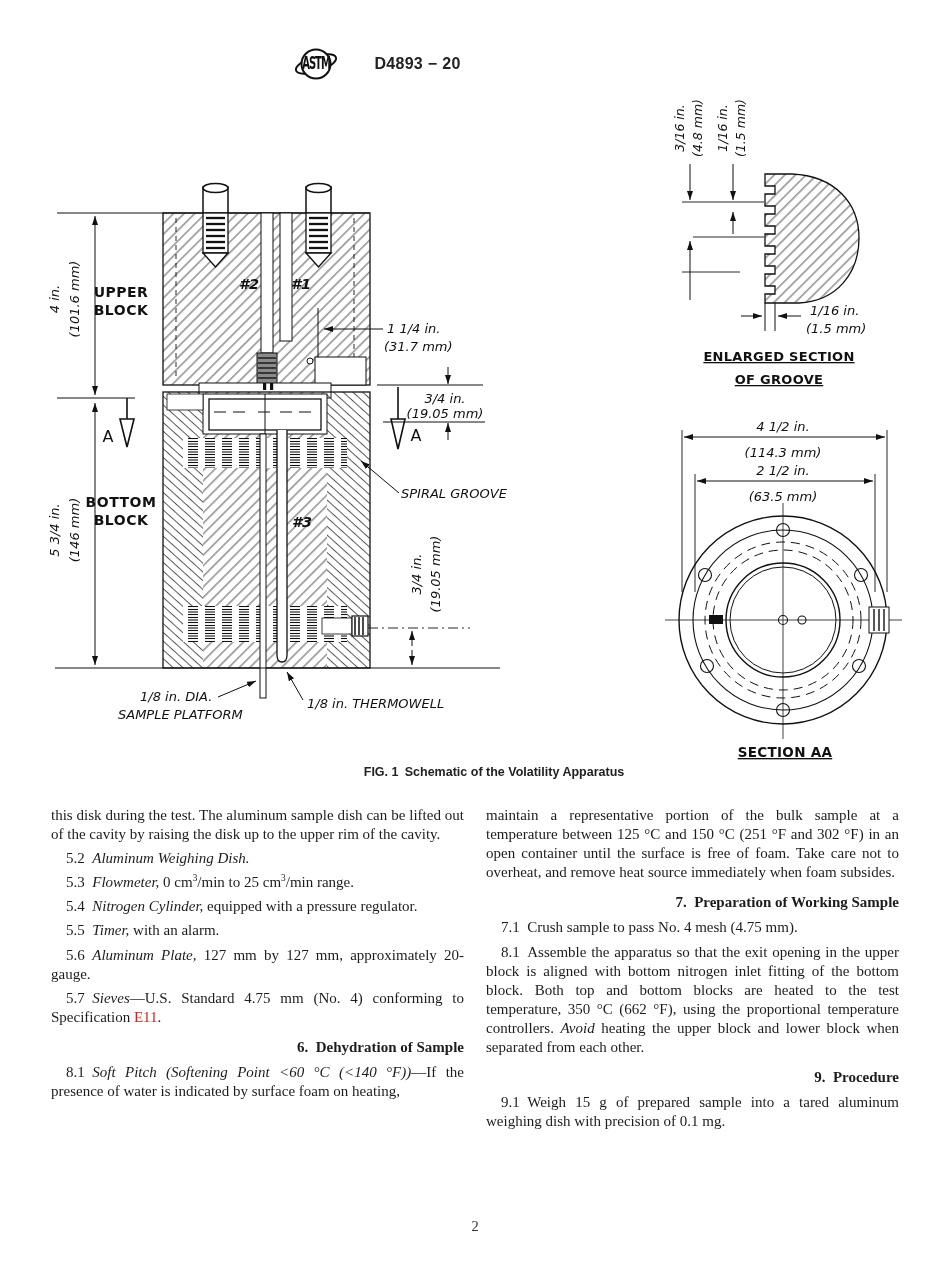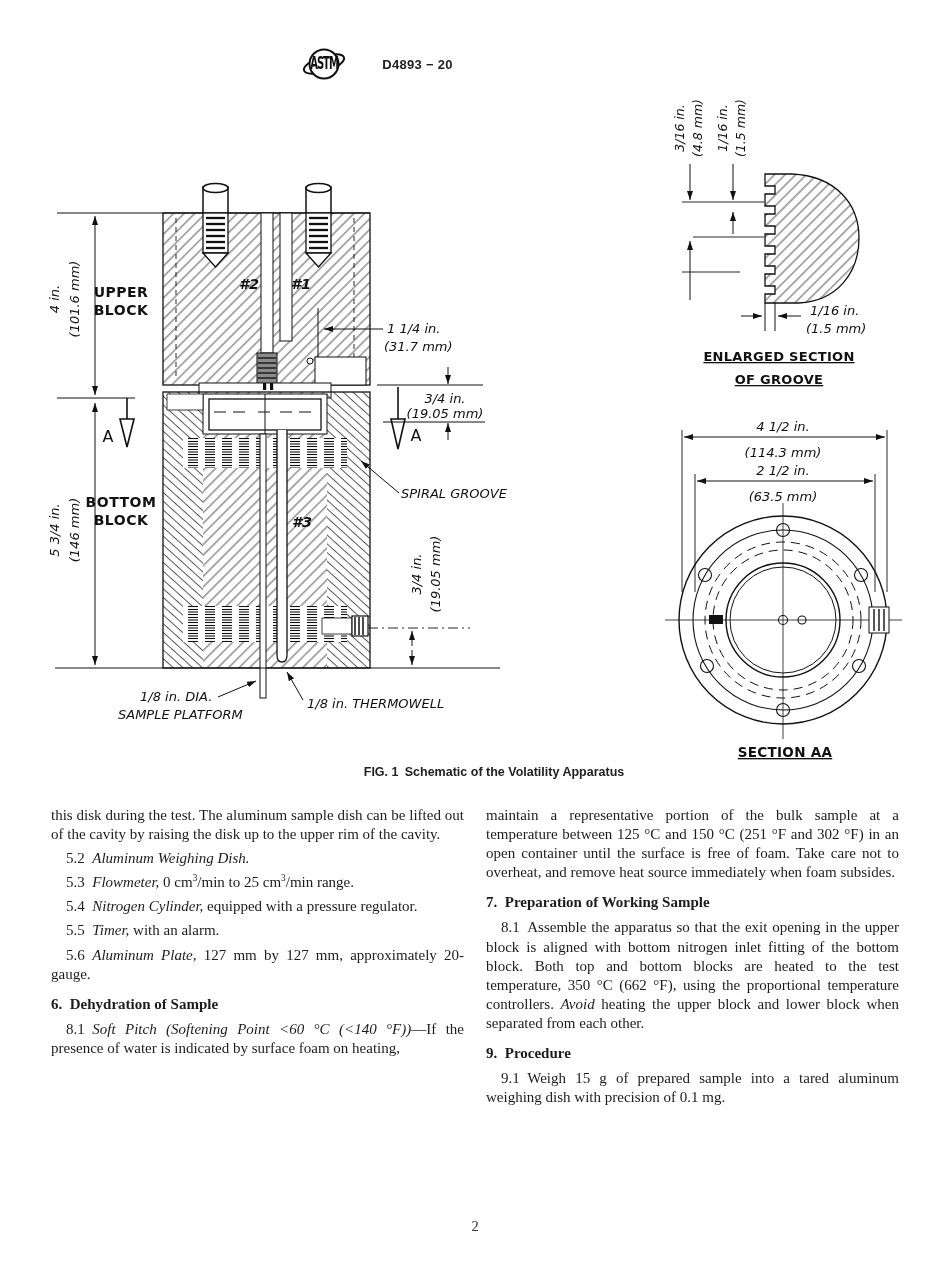--- a/index.html
+++ b/index.html
@@ -1,31 +1,31 @@
 <!DOCTYPE html>
 <html style="--reference-link: #c02820;"><head>
 <meta charset="utf-8">
 <style>
   html,body{margin:0;padding:0;background:#ffffff;}
   body{width:950px;height:1272px;position:relative;overflow:hidden;
        font-family:"Liberation Serif", serif;color:#1c1c1c;}
   .header{position:absolute;top:44px;left:0;width:754px;display:flex;
           justify-content:center;align-items:center;gap:8px;}
   .doc-title{font-family:"Liberation Sans", sans-serif;font-weight:bold;
-             font-size:13px;letter-spacing:.3px;color:#222;margin-left:27px;}
+             font-size:16px;letter-spacing:.3px;color:#222;margin-left:27px;}
   .fig-svg{position:absolute;top:0;left:0;}
   .fig-caption{position:absolute;top:765px;left:0;width:950px;text-align:center;
                font-family:"Liberation Sans", sans-serif;font-weight:bold;
                font-size:12.5px;color:#222;padding-left:19px;}
   .col{position:absolute;top:806px;width:413px;font-size:15px;
        line-height:19.1px;text-align:justify;}
   .col-left{left:51px;}
   .col-right{left:486px;}
   .col p{margin:0 0 5px 0;}
-  .col p.heading{font-weight:bold;margin:11px 0 6px 0;text-align:left;}
+  .col p.heading{font-weight:bold;margin:11px 0 6px 0;text-align:right;}
   .col p.indent{text-indent:15px;}
   .italic{font-style:italic;}
   .sup{vertical-align:super;font-size:.62em;line-height:0;}
   .link{color:var(--reference-link,#c02820);}
   .footer{position:absolute;top:1218px;left:0;width:950px;text-align:center;
           font-size:14.5px;color:#333;}
   
   .fd{font-family:"DejaVu Sans", sans-serif;font-style:italic;font-size:13px;fill:#111;}
   .fds{font-size:12.5px;}
   .fb{font-family:"DejaVu Sans", sans-serif;font-weight:bold;font-size:14px;fill:#111;letter-spacing:.5px;}
@@ -311,24 +311,26 @@
 
 <div class="fig-caption">FIG. 1 Schematic of the Volatility Apparatus</div>
 
 <div class="col col-left">
     <p class="paragraph"><span>this disk during the test. The aluminum sample dish can be lifted out of the cavity by raising the disk up to the upper rim of the cavity.</span></p>
     <p class="paragraph indent"><span>5.2 </span><span class="italic">Aluminum Weighing Dish.</span></p>
     <p class="paragraph indent"><span>5.3 </span><span class="italic">Flowmeter,</span><span> 0 cm</span><span class="sup">3</span><span>/min to 25 cm</span><span class="sup">3</span><span>/min range.</span></p>
     <p class="paragraph indent"><span>5.4 </span><span class="italic">Nitrogen Cylinder,</span><span> equipped with a pressure regulator.</span></p>
     <p class="paragraph indent"><span>5.5 </span><span class="italic">Timer,</span><span> with an alarm.</span></p>
     <p class="paragraph indent"><span>5.6 </span><span class="italic">Aluminum Plate,</span><span> 127 mm by 127 mm, approximately 20-gauge.</span></p>
+    <p class="paragraph indent"><span>5.7 </span><span class="italic">Sieves</span><span>—U.S. Standard 4.75 mm (No. 4) conforming to Specification </span><span class="link">E11</span><span>.</span></p>
     <p class="heading"><span>6. Dehydration of Sample</span></p>
     <p class="paragraph indent"><span>8.1 </span><span class="italic">Soft Pitch (Softening Point &lt;60 °C (&lt;140 °F))</span><span>—If the presence of water is indicated by surface foam on heating,</span></p>
   </div>
 <div class="col col-right">
     <p class="paragraph"><span>maintain a representative portion of the bulk sample at a temperature between 125 °C and 150 °C (251 °F and 302 °F) in an open container until the surface is free of foam. Take care not to overheat, and remove heat source immediately when foam subsides.</span></p>
     <p class="heading"><span>7. Preparation of Working Sample</span></p>
+    <p class="paragraph indent"><span>7.1 Crush sample to pass No. 4 mesh (4.75 mm).</span></p>
     <p class="paragraph indent"><span>8.1 Assemble the apparatus so that the exit opening in the upper block is aligned with bottom nitrogen inlet fitting of the bottom block. Both top and bottom blocks are heated to the test temperature, 350 °C (662 °F), using the proportional temperature controllers. </span><span class="italic">Avoid</span><span> heating the upper block and lower block when separated from each other.</span></p>
     <p class="heading"><span>9. Procedure</span></p>
     <p class="paragraph indent"><span>9.1 Weigh 15 g of prepared sample into a tared aluminum weighing dish with precision of 0.1 mg.</span></p>
   </div>
 
 <div class="footer">2</div>
 
 </body></html>

